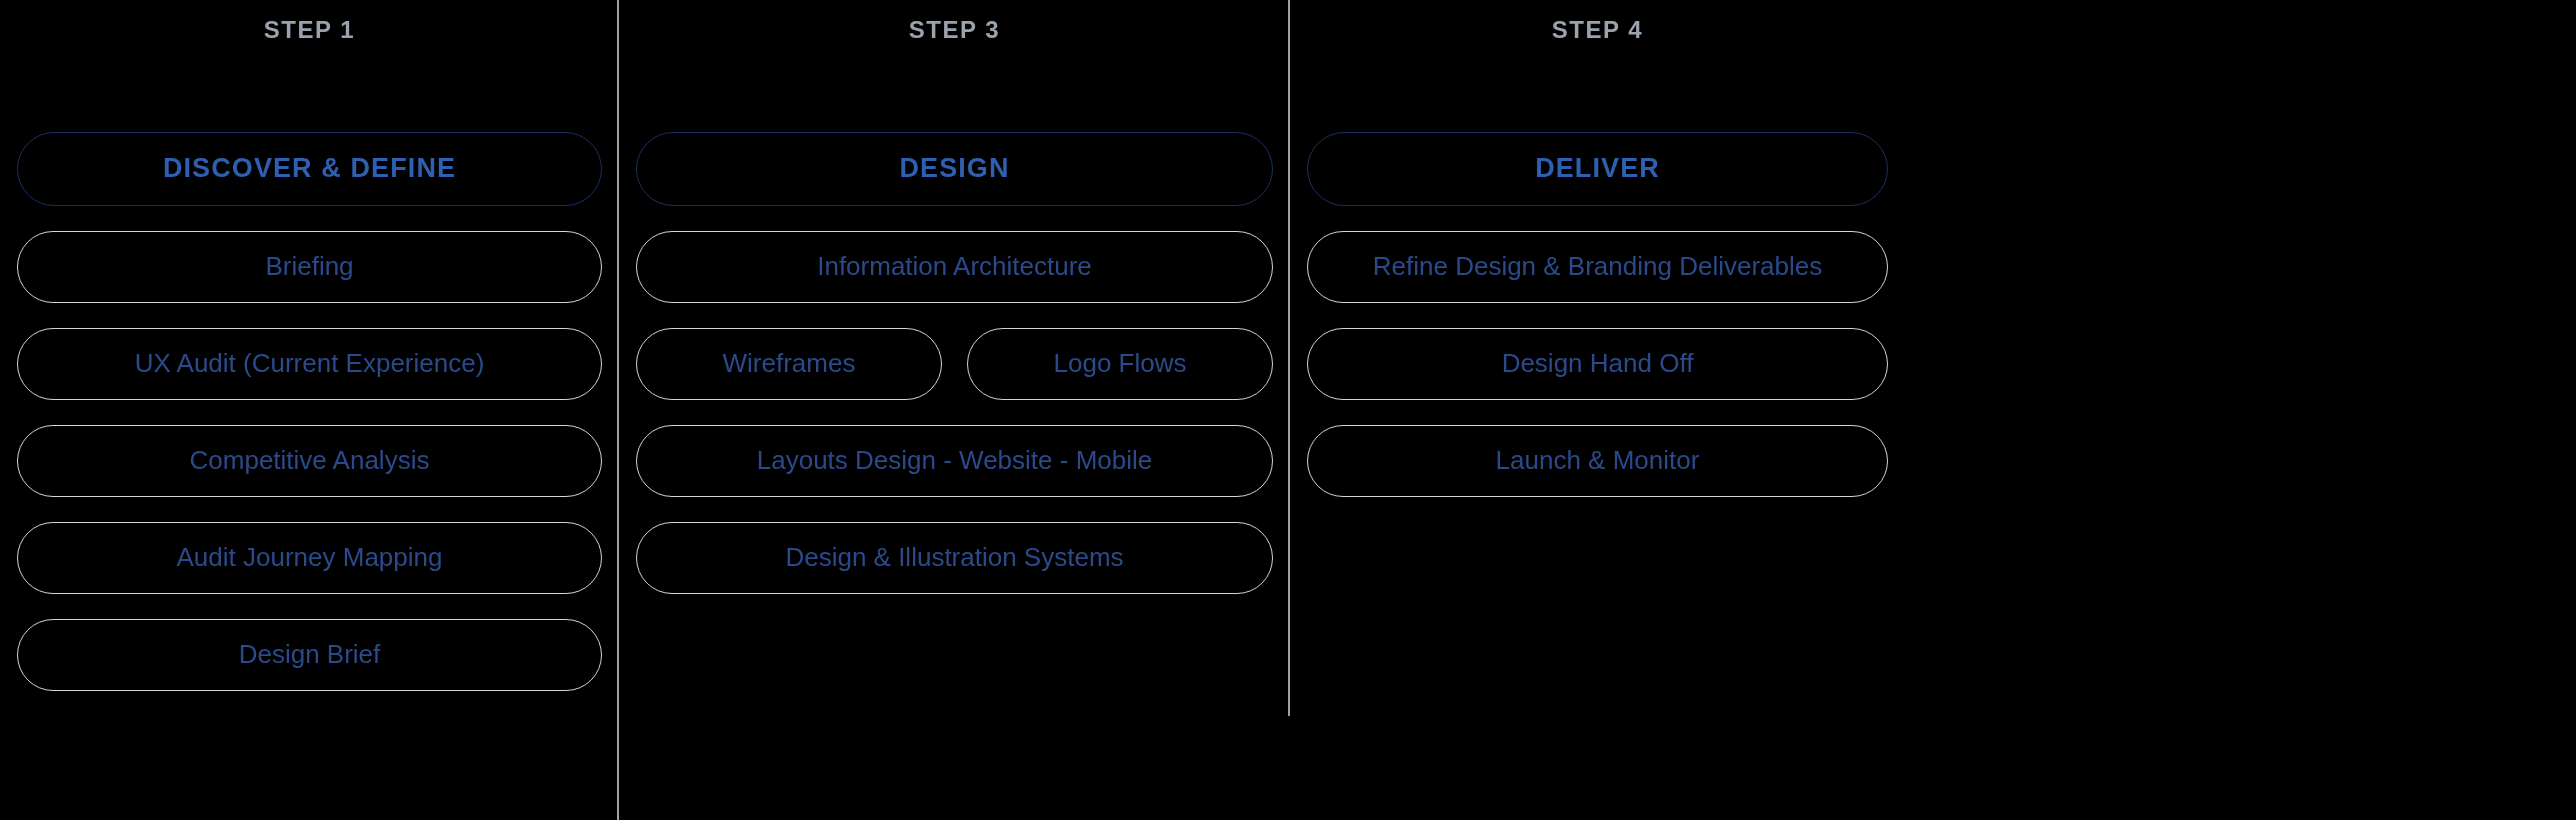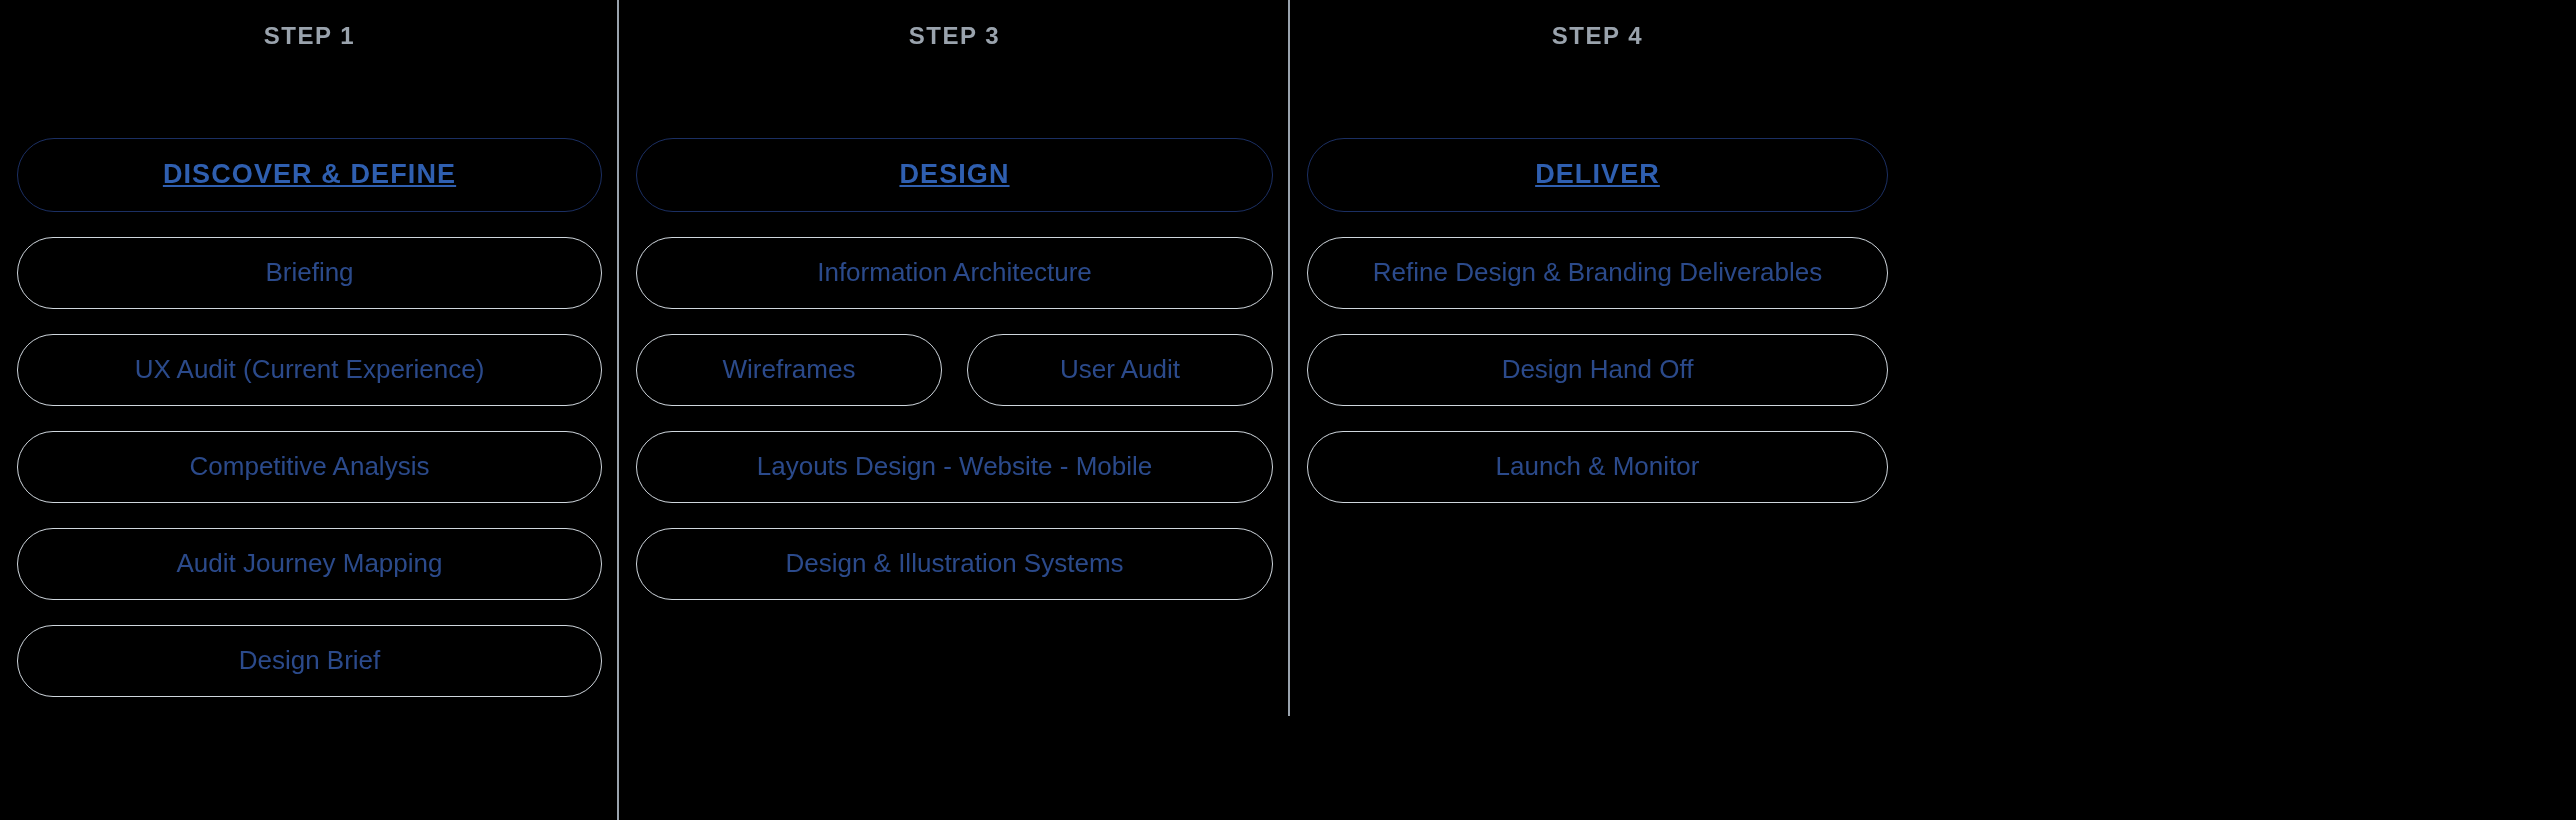--- a/index.html
+++ b/index.html
@@ -24,21 +24,21 @@
   .columns {
     display: flex;
     flex-direction: row;
     width: 100%;
     height: 100%;
     align-items: flex-start;
   }
   .column {
     position: relative;
     box-sizing: border-box;
-    padding: 14px 17px;
+    padding: 8px 17px;
     flex: 0 0 auto;
   }
   
   .col-1 { width: 619px; }
   .col-2 { width: 671px; }
   .col-3 { width: 671px; }
   .col-4 { width: 615px; }
 
   .divider {
     position: absolute;
@@ -74,21 +74,20 @@
   }
 
   .phase {
     height: 74px;
     margin-top: 86px;
     border: 1.9px solid #1b2f63;
     font-size: 27px;
     font-weight: bold;
     letter-spacing: 1.1px;
     color: #2f5fb0;
-    text-decoration: underline;
   }
 
   .task {
     height: 72px;
     margin-top: 25px;
     border: 1.9px solid #cfd6dd;
     font-size: 26px;
     color: #2b4a8b;
     padding: 0 17px;
   }
@@ -120,21 +119,21 @@
       <div class="divider d1"></div>
     </div>
 
 
     <div class="column col-3">
       <div class="step-label">STEP 3</div>
       <div class="pill phase">DESIGN</div>
       <div class="pill task">Information Architecture</div>
       <div class="task-row">
         <div class="pill task">Wireframes</div>
-        <div class="pill task">User Audit</div>
+        <div class="pill task">Logo Flows</div>
       </div>
       <div class="pill task">Layouts Design - Website - Mobile</div>
       <div class="pill task">Design &amp; Illustration Systems</div>
       <div class="divider d3"></div>
     </div>
 
     <div class="column col-4">
       <div class="step-label">STEP 4</div>
       <div class="pill phase">DELIVER</div>
       <div class="pill task">Refine Design &amp; Branding Deliverables</div>

